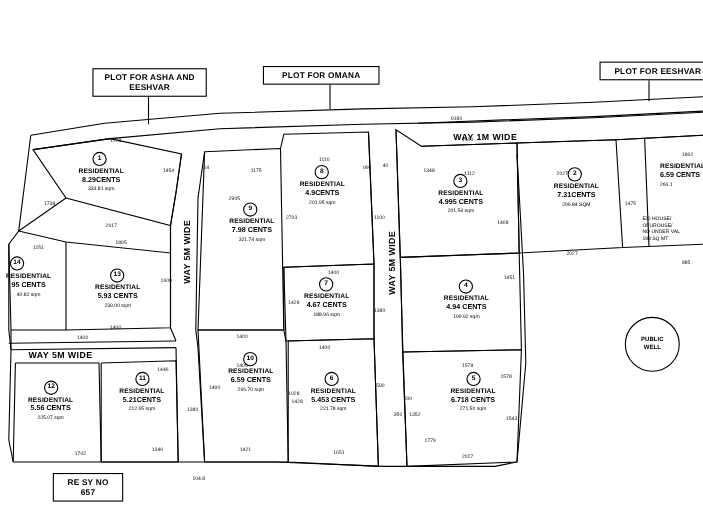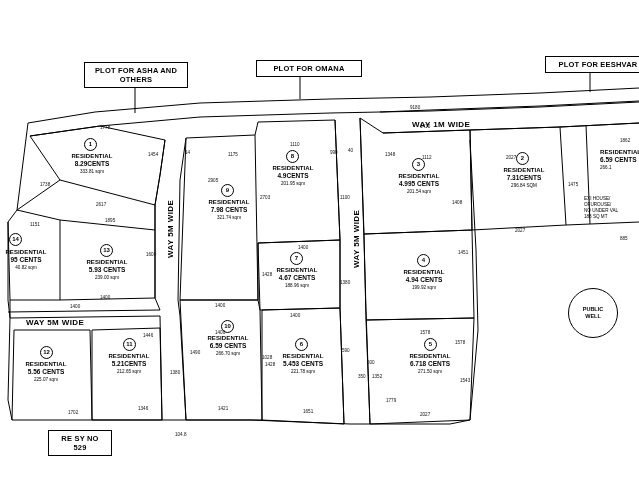--- a/index.html
+++ b/index.html
@@ -98,25 +98,25 @@
 
     <path d="M 560 127 L 639 123 M 566 225 L 639 222"></path>
     <path d="M 586 125 L 590 224"></path>
 
     <path d="M 300 74 L 300 99"></path>
     <path d="M 135 78 L 135 113"></path>
     <path d="M 590 70 L 590 92"></path>
   </g>
 </svg>
 
-<div class="boxlabel" style="left:84px;top:62px;width:92px;">PLOT FOR ASHA AND OTHERS</div>
-<div class="boxlabel" style="left:256px;top:60px;width:94px;">PLOT FOR OMANA</div>
+<div class="boxlabel" style="left:84px;top:62px;width:92px;">PLOT FOR ASHA AND EESHVAR</div>
+<div class="boxlabel" style="left:239px;top:60px;width:94px;">PLOT FOR OMANA</div>
 <div class="boxlabel" style="left:545px;top:56px;width:94px;">PLOT FOR EESHVAR</div>
 <div class="boxlabel" style="left:48px;top:430px;width:52px;white-space:pre-line;">RE SY NO
-529</div>
+657</div>
 
 <div class="waylbl" style="left:412px;top:120px;">WAY 1M WIDE</div>
 <div class="waylbl rot90" style="left:166px;top:258px;">WAY 5M WIDE</div>
 <div class="waylbl rot90" style="left:352px;top:268px;">WAY 5M WIDE</div>
 <div class="waylbl" style="left:26px;top:318px;">WAY 5M WIDE</div>
 
 <div class="circ" style="left:84px;top:138px;">1</div>
 <div class="plotlbl" style="left:62px;top:152px;width:60px;">
   <div class="t">RESIDENTIAL</div>
   <div class="c">8.29CENTS</div>

